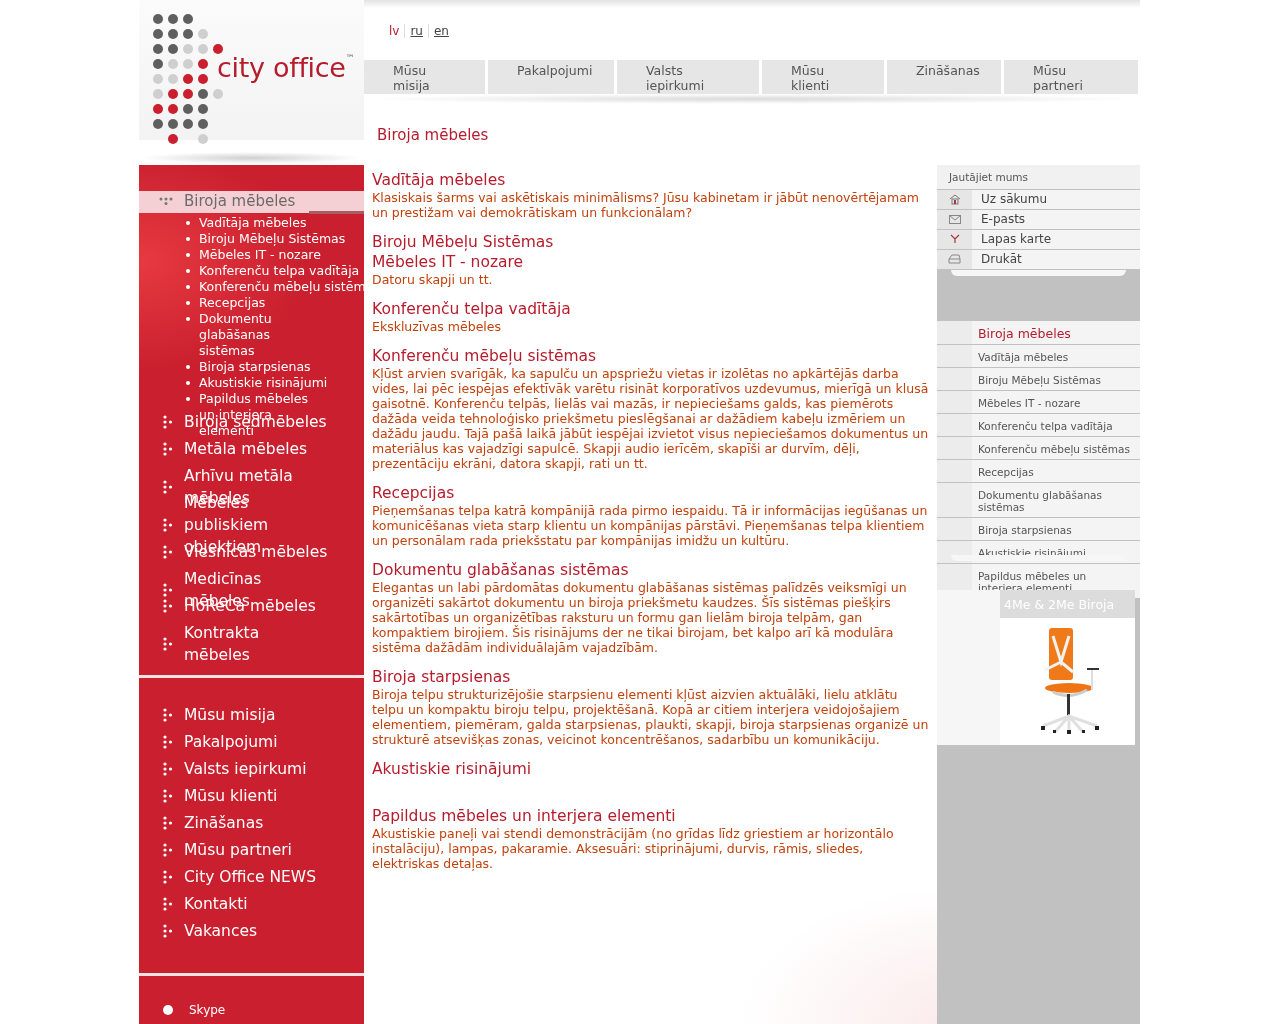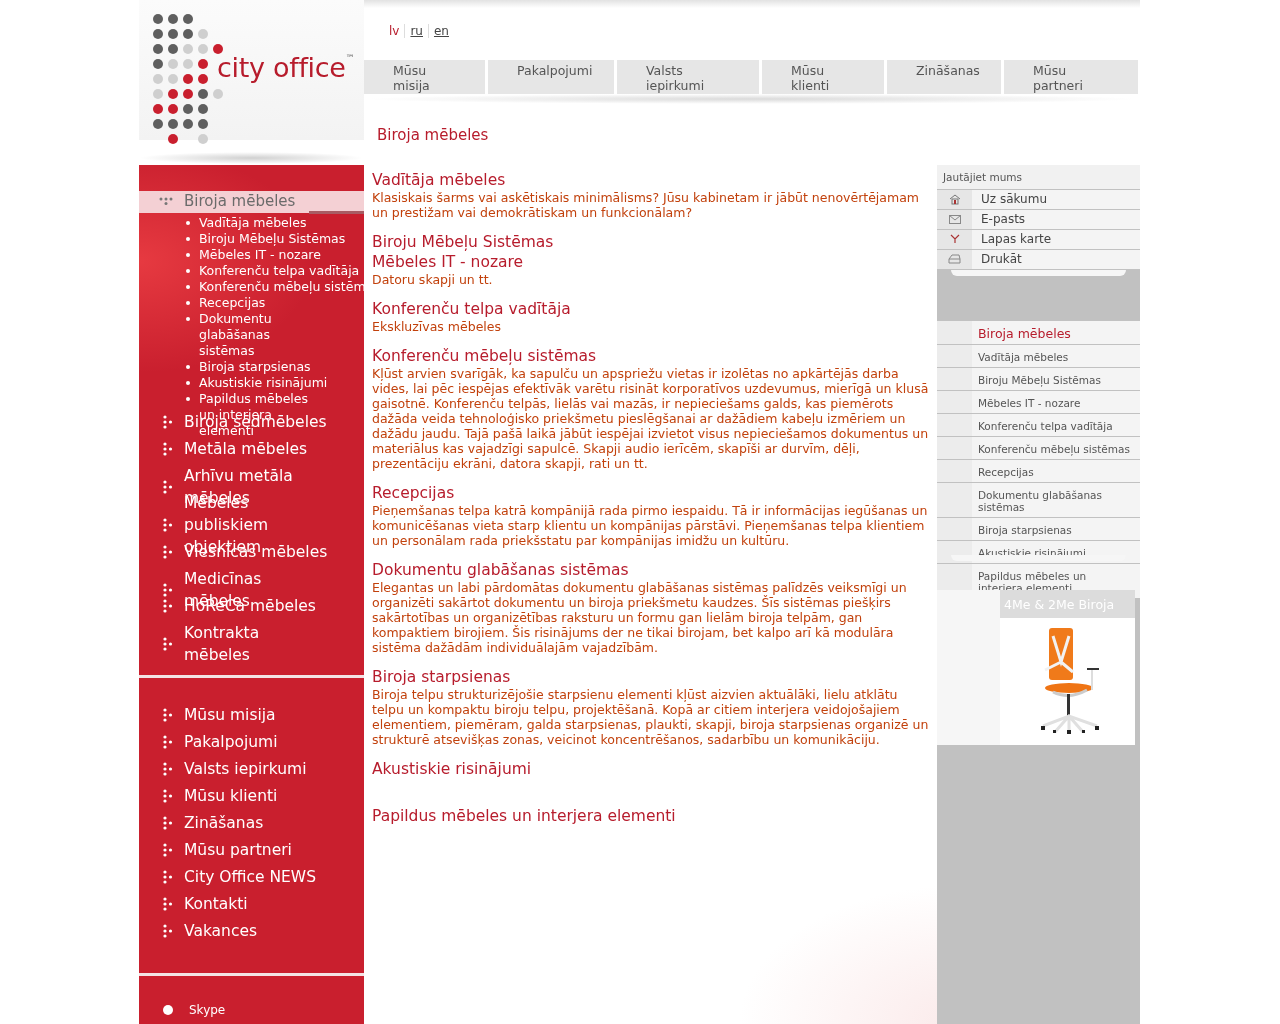--- a/index.html
+++ b/index.html
@@ -48,21 +48,21 @@
 
   
   .main { position:absolute; left:233px; top:170px; width:560px; }
   .main h2 { margin:0; font-size:15.5px; color:#b71c2c; font-weight:normal; line-height:20px; }
   .main p { margin:0 0 12px 0; font-size:12.5px; color:#c2410c; line-height:15px; }
   .main .sec { margin-bottom:0; }
   .bg-flower { position:absolute; left:560px; top:860px; width:440px; height:164px; background:radial-gradient(ellipse at 60% 100%, rgba(248,220,220,0.6) 0%, rgba(255,255,255,0) 60%); pointer-events:none; }
 
   
   .rightcol { position:absolute; left:798px; top:165px; width:203px; height:859px; background:#c1c1c1; }
-  .ask-title { position:absolute; left:0; top:0; width:203px; height:24px; background:#f1f1f1; font-size:10.5px; color:#555; line-height:24px; padding-left:6px; box-sizing:border-box; }
+  .ask-title { position:absolute; left:0; top:0; width:203px; height:24px; background:#f1f1f1; font-size:10.5px; color:#555; line-height:24px; padding-left:12px; box-sizing:border-box; }
   .tools { position:absolute; left:0; top:25px; width:203px; }
   .tool { position:relative; height:19px; margin-bottom:1px; background:#f4f4f4; font-size:12px; color:#444; line-height:19px; cursor:pointer; }
   .tool .icbox { position:absolute; left:0; top:0; width:35px; height:19px; background:#e6e6e6; text-align:center; font-size:10px; color:#a33; }
   .tool .lbl { position:absolute; left:44px; }
   .panel-foot { position:absolute; left:14px; width:175px; height:6px; border-radius:0 0 8px 8px; background:#f6f6f6; }
   .subnav { position:absolute; left:0; top:156px; width:203px; }
   .subnav .row { position:relative; background:#f4f4f4; margin-bottom:1px; font-size:10.5px; color:#555; line-height:12px; padding:6px 6px 4px 41px; min-height:10px; cursor:pointer; }
   .subnav .row .lead { position:absolute; left:0; top:0; bottom:0; width:35px; background:#ececec; }
   .subnav .row.head { font-size:12.5px; color:#b71c2c; padding-top:5px; padding-bottom:3px; line-height:15px; }
   .promo { position:absolute; left:0; top:425px; width:198px; height:155px; background:#f6f6f6; }
@@ -365,20 +365,21 @@
     <div class="sec">
         <h2>Biroja starpsienas</h2>
         <p>Biroja telpu strukturizējošie starpsienu elementi kļūst aizvien aktuālāki, lielu atklātu telpu un kompaktu biroju telpu, projektēšanā. Kopā ar citiem interjera veidojošajiem elementiem, piemēram, galda starpsienas, plaukti, skapji, biroja starpsienas organizē un strukturē atsevišķas zonas, veicinot koncentrēšanos, sadarbību un komunikāciju.</p>
       </div>
     <div class="sec">
         <h2>Akustiskie risinājumi</h2>
         <p style="min-height:15px"></p>
       </div>
     <div class="sec">
         <h2>Papildus mēbeles un interjera elementi</h2>
+        <p>Akustiskie paneļi vai stendi demonstrācijām (no grīdas līdz griestiem ar horizontālo instalāciju), lampas, pakaramie. Aksesuāri: stiprinājumi, durvis, rāmis, sliedes, elektriskas detaļas.</p>
       </div>
   </div>
 
   <div class="rightcol">
     <div class="ask-title">Jautājiet mums</div>
     <div class="tools">
       <div class="tool">
         <span class="icbox"><svg width="12" height="11" viewBox="0 0 12 11" style="margin-top:4px">
               <path d="M1 5 L6 1 L11 5" fill="none" stroke="#777" stroke-width="1"></path>
               <rect x="3" y="5" width="6" height="5" fill="none" stroke="#777"></rect>

